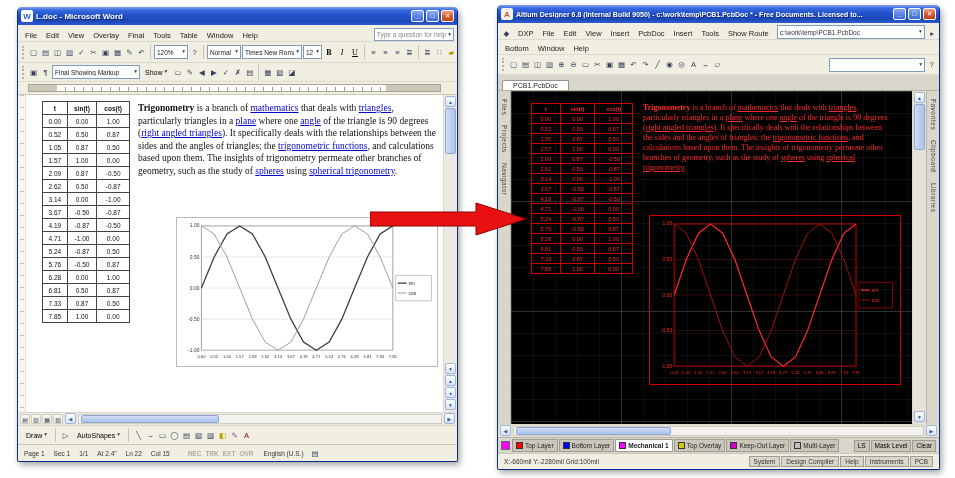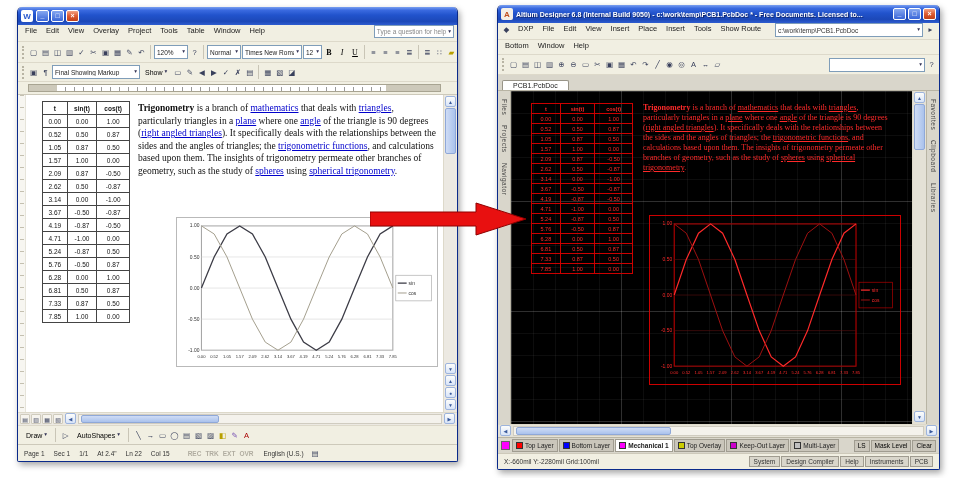--- a/index.html
+++ b/index.html
@@ -8,21 +8,21 @@
 .word-win{left:17px;top:7px;width:441px;height:455px}
 .alt-win{left:497px;top:5px;width:443px;height:465px}
 .titlebar{flex:0 0 18px;display:flex;align-items:center;gap:3px;padding:0 3px;background:linear-gradient(#7a9ff0 0%,#3a6ae0 18%,#2153cc 45%,#1c48b8 80%,#2e5cd0 100%);color:#fff;font-weight:bold;font-size:8px;overflow:hidden}
 .ttext{flex:1;white-space:nowrap;overflow:hidden;text-overflow:ellipsis;text-shadow:1px 1px 1px rgba(0,0,30,.6)}
 .ttext.small{font-size:7px}
 .appico{width:12px;height:12px;background:#fff;border-radius:2px;color:#2b5bce;font-size:8px;font-weight:bold;display:inline-flex;align-items:center;justify-content:center;flex:none}
 .appico.alt{background:#f4f0e8;color:#c05020}
 .winbtns{display:inline-flex;gap:2px;flex:none}
 .tbtn{width:13px;height:12px;border:1px solid #fff;border-radius:2px;background:linear-gradient(#86a7f0,#3a66d8);font-size:7px;line-height:10px;text-align:center;color:#fff}
 .tbtn.close{background:linear-gradient(#f2a285,#dd5a30 50%,#c04018)}
-.menubar{flex:0 0 17px;display:flex;align-items:flex-start;gap:2px;padding:0 3px;background:#f1efe2;border-bottom:1px solid #ddd9ca;font-size:7.5px;color:#222;overflow:hidden}
+.menubar{flex:0 0 17px;display:flex;align-items:flex-end;gap:2px;padding:0 3px;background:#f1efe2;border-bottom:1px solid #ddd9ca;font-size:7.5px;color:#222;overflow:hidden}
 .mi{padding:1px 4px;white-space:nowrap}
 .spacer{flex:1}
 .help-combo{display:inline-flex;align-items:center;gap:2px;background:#fff;border:1px solid #7f9db9;height:13px;padding:0 2px;font-size:6.5px;color:#888;white-space:nowrap;flex:none}
 .dd{font-size:5.5px;color:#335;line-height:1}
 .toolbar{display:flex;align-items:center;gap:1px;padding:0 2px;background:#f1efe2;border-bottom:1px solid #ddd9ca;overflow:hidden}
 .t1{flex:0 0 21px}.t2{flex:0 0 19px}.alt-tb{flex:0 0 20px}
 .grip{width:3px;height:13px;border-left:2px dotted #b8b4a4;margin:0 2px;flex:none}
 .icons{display:inline-flex;align-items:center;gap:1px;flex:none}
 .ic{display:inline-flex;width:11px;height:12px;align-items:center;justify-content:center;font-size:7.5px;color:#39405c;border-radius:1px;flex:none}
 .sep{width:1px;height:14px;background:#c9c5b6;margin:0 2px;flex:none}
@@ -92,33 +92,34 @@
 .panelbtns{display:inline-flex;gap:1px}
 .panelbtn{padding:1px 4px;border:1px solid #a09c90;background:#d9d6cb;white-space:nowrap}
 .arrow-svg{position:absolute;left:370px;top:202px;width:158px;height:34px;z-index:60}
 </style>
 </head>
 <body>
 
 <section class="win word-win">
   <div class="titlebar">
     <span class="appico">W</span>
+    <span class="ttext">L.doc - Microsoft Word</span>
     <span class="winbtns">
       <span class="tbtn">_</span>
       <span class="tbtn">□</span>
       <span class="tbtn close">×</span>
     </span>
   </div>
   <div class="menubar">
     <span class="menu-items icons">
         <span class="mi">File</span>
         <span class="mi">Edit</span>
         <span class="mi">View</span>
         <span class="mi">Overlay</span>
-        <span class="mi">Project</span>
+        <span class="mi">Final</span>
         <span class="mi">Tools</span>
         <span class="mi">Table</span>
         <span class="mi">Window</span>
         <span class="mi">Help</span>
       </span>
     <span class="spacer"></span>
     <span class="help-combo">
       <span>Type a question for help</span>
       <span class="dd">▾</span>
     </span>
@@ -423,21 +424,21 @@
     </span>
   </div>
   <div class="menubar alt-r1">
     <span class="ic">◆</span>
     <span class="menu-items icons">
         <span class="mi">DXP</span>
         <span class="mi">File</span>
         <span class="mi">Edit</span>
         <span class="mi">View</span>
         <span class="mi">Insert</span>
-        <span class="mi">Place</span>
+        <span class="mi">PcbDoc</span>
         <span class="mi">Insert</span>
         <span class="mi">Tools</span>
         <span class="mi">Show Route</span>
       </span>
     <span class="spacer"></span>
     <span class="combo path">
       <span class="cv">c:\work\temp\PCB1.PcbDoc</span>
       <span class="dd">▾</span>
     </span>
     <span class="ic">▸</span>

